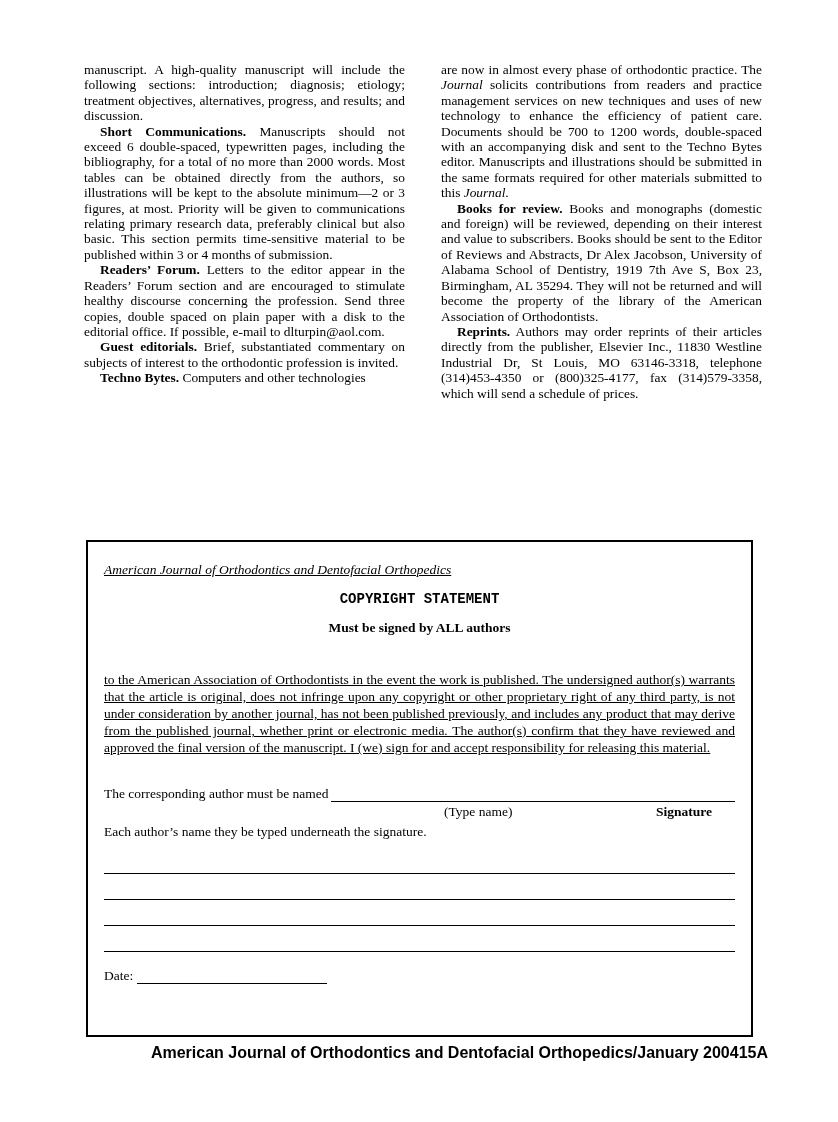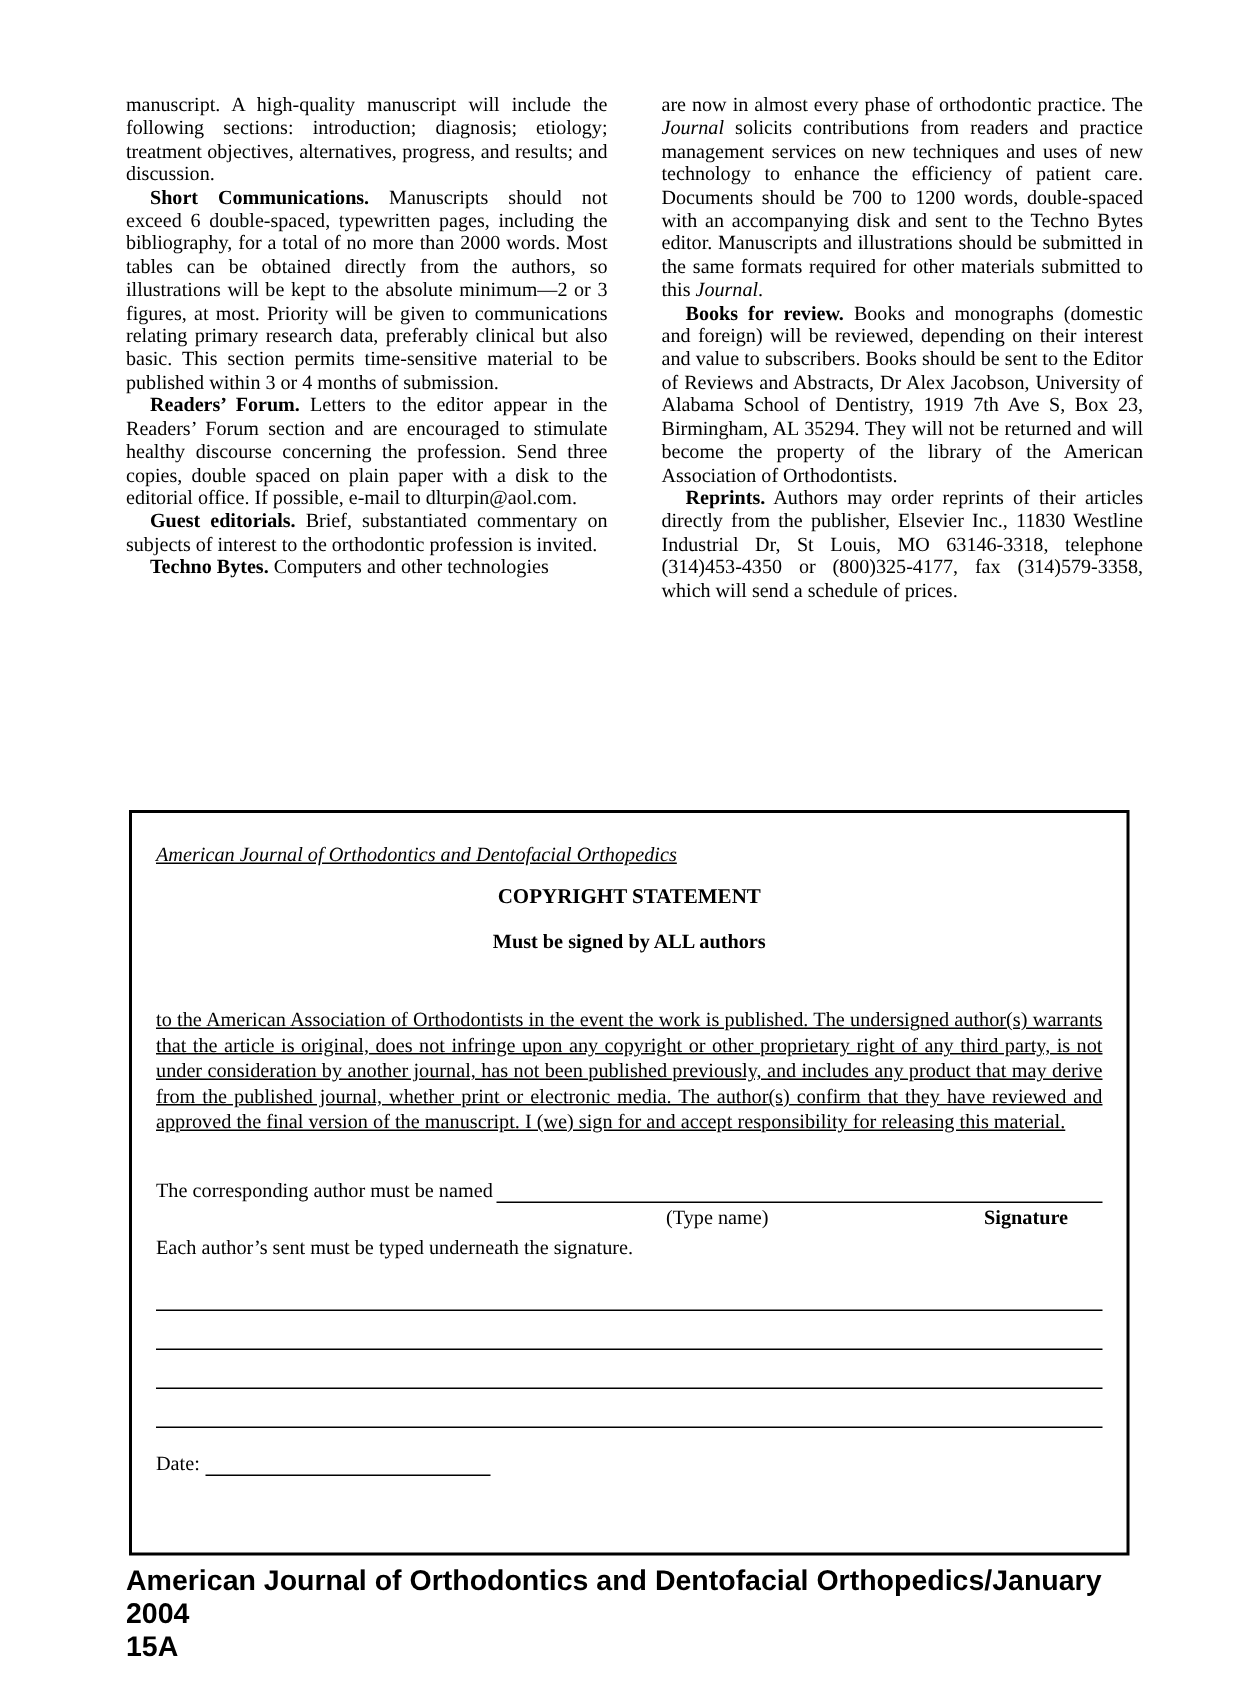--- a/index.html
+++ b/index.html
@@ -35,21 +35,21 @@
     left: 86px;
     top: 540px;
     width: 667px;
     height: 497px;
     border: 2px solid #000;
     padding: 12px 16px;
     font-size: 13.5px;
     line-height: 16px;
   }
   .fb-title { text-align: left; font-style: italic; margin-top: 8px; text-decoration: underline; }
-  .fb-heading { text-align: center; font-weight: bold; margin-top: 13px; font-size: 14px; }
+  .fb-heading { text-align: center; font-weight: bold; margin-top: 13px; font-size: 14px; font-family: Liberation Mono, monospace; }
   .fb-sub { text-align: center; font-weight: bold; margin-top: 13px; }
   .fb-intro { margin-top: 18px; }
   .fb-body { margin-top: 35px; text-align: justify; line-height: 17px; text-decoration: underline; }
 
   .corr-row { margin-top: 30px; display: flex; align-items: flex-end; }
   .corr-label { white-space: nowrap; }
   .fill-line { flex: 1; border-bottom: 1px solid #000; height: 1em; margin-left: 2px; }
 
   .labels-row { position: relative; height: 18px; margin-top: 2px; }
   .type-name { position: absolute; left: 340px; }
@@ -64,22 +64,21 @@
 
   .footer {
     position: absolute;
     left: 84px;
     top: 1044px;
     width: 684px;
     display: flex;
     justify-content: flex-end;
     font-family: "Liberation Sans", sans-serif;
     font-weight: bold;
-    font-size: 19px;
-    flex-direction: column;
+    font-size: 16px;
   }
 </style>
 </head>
 <body>
 
 <div class="columns">
   <div class="col">
     <p><span>manuscript. A high-quality manuscript will include the following sections: introduction; diagnosis; etiology; treatment objectives, alternatives, progress, and results; and discussion.</span></p>
     <p class="indent"><b>Short Communications.</b><span> Manuscripts should not exceed 6 double-spaced, typewritten pages, including the bibliography, for a total of no more than 2000 words. Most tables can be obtained directly from the authors, so illustrations will be kept to the absolute minimum—2 or 3 figures, at most. Priority will be given to communications relating primary research data, preferably clinical but also basic. This section permits time-sensitive material to be published within 3 or 4 months of submission.</span></p>
     <p class="indent"><b>Readers’ Forum.</b><span> Letters to the editor appear in the Readers’ Forum section and are encouraged to stimulate healthy discourse concerning the profession. Send three copies, double spaced on plain paper with a disk to the editorial office. If possible, e-mail to dlturpin@aol.com.</span></p>
@@ -100,21 +99,21 @@
   <div class="fb-body">to the American Association of Orthodontists in the event the work is published. The undersigned author(s) warrants that the article is original, does not infringe upon any copyright or other proprietary right of any third party, is not under consideration by another journal, has not been published previously, and includes any product that may derive from the published journal, whether print or electronic media. The author(s) confirm that they have reviewed and approved the final version of the manuscript. I (we) sign for and accept responsibility for releasing this material.</div>
 
   <div class="corr-row">
     <span class="corr-label">The corresponding author must be named</span>
     <span class="fill-line"></span>
   </div>
   <div class="labels-row">
     <span class="type-name">(Type name)</span>
     <span class="sig-label">Signature</span>
   </div>
-  <div class="note">Each author’s sent must be typed underneath the signature.</div>
+  <div class="note">Each author’s name they be typed underneath the signature.</div>
 
   <div class="sig-lines">
     <div class="sig-line"></div>
     <div class="sig-line"></div>
     <div class="sig-line"></div>
     <div class="sig-line"></div>
   </div>
 
   <div class="date-row">
     <span>Date:</span>

